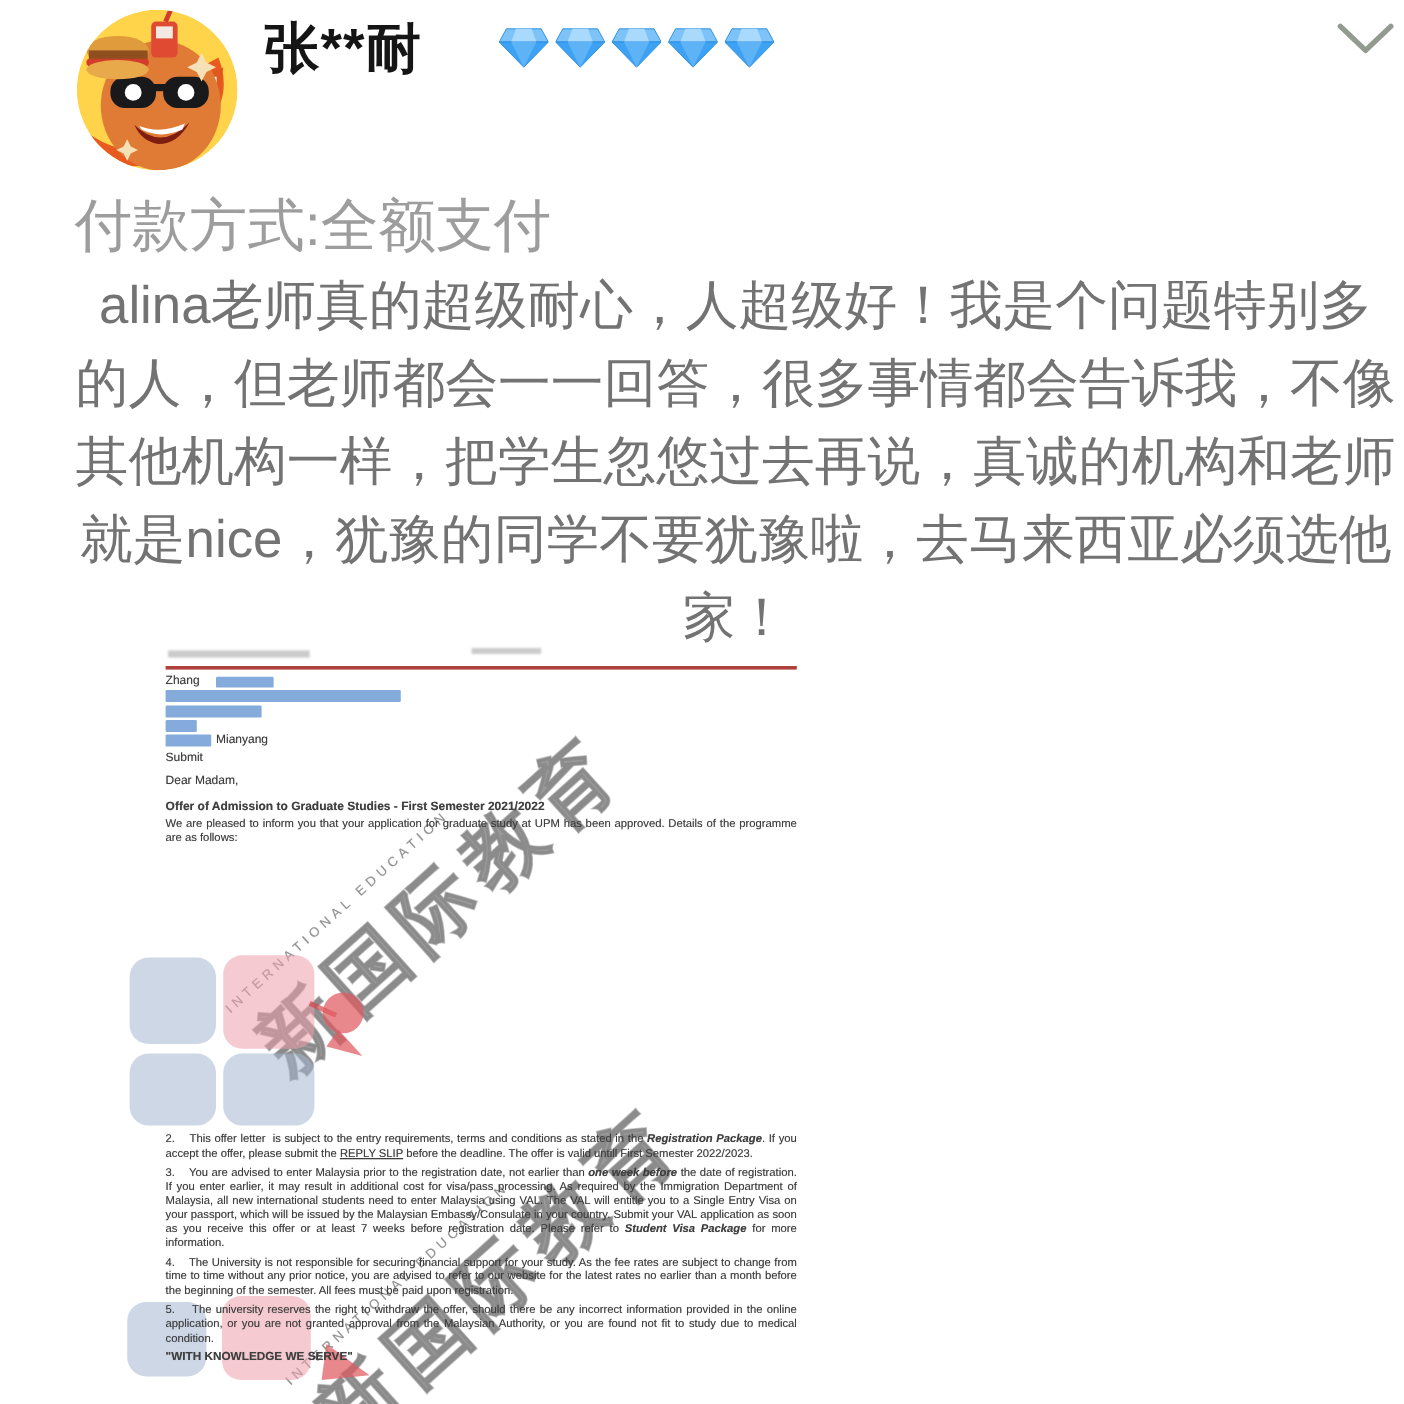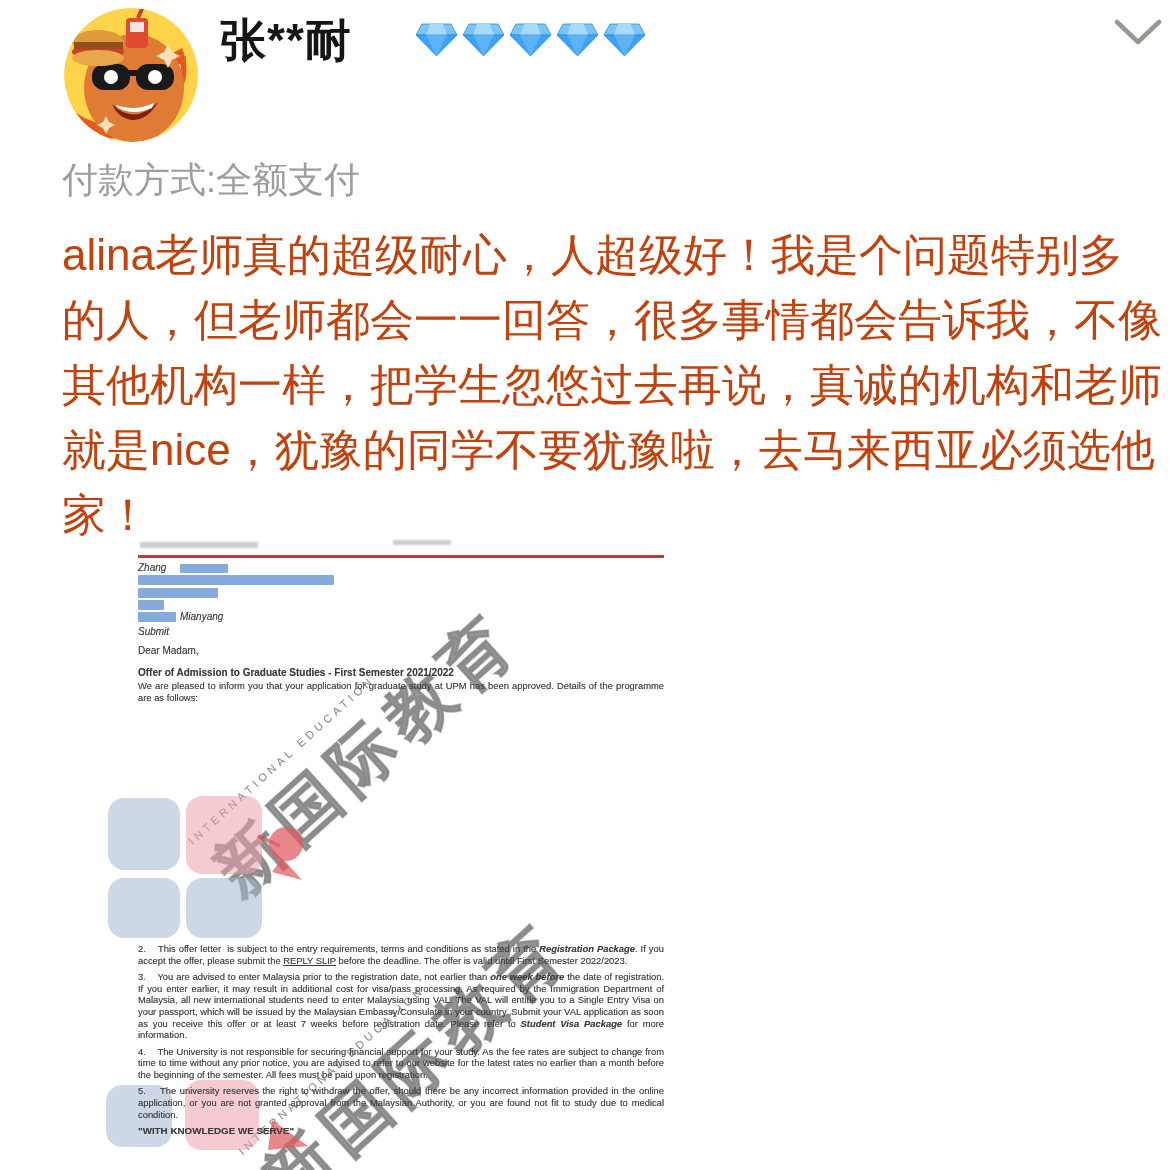--- a/index.html
+++ b/index.html
@@ -8,32 +8,32 @@
 
   
   .avatar{position:absolute;left:36px;top:8px;width:134px;height:134px;border-radius:50%;overflow:hidden;}
   .username{position:absolute;left:192px;top:10px;font-size:46px;font-weight:700;color:#151515;letter-spacing:1px;}
   .diamonds{position:absolute;left:388px;top:22px;display:flex;gap:6px;}
   .diamonds svg{display:block;}
   .time-label{position:absolute;left:192px;top:80px;font-size:37px;color:#b2b2b2;}
   .chevron{position:absolute;left:1086px;top:18px;}
 
   
-  .payment-line{position:absolute;left:34px;top:156px;font-size:36px;color:#9d9d9d;}
-  .review-text{position:absolute;left:34px;top:222px;width:1102px;font-size:44px;color:#c2410c;line-height:65px;text-align:left;}
+  .payment-line{position:absolute;left:34px;top:156px;font-size:48px;color:#9d9d9d;}
+  .review-text{position:absolute;left:34px;top:222px;width:1102px;font-size:44px;color:#737373;line-height:65px;text-align:center;}
 
   
   .doc{position:absolute;left:58px;top:538px;width:612px;height:632px;overflow:hidden;background:#fff;color:#3e3e3e;
        text-shadow:0 0 .6px rgba(70,70,70,.55);}
   .doc .content{position:absolute;left:52px;top:0;width:526px;z-index:3;}
   .frag{position:absolute;background:rgba(140,140,140,.45);filter:blur(1px);}
   .redline{position:absolute;left:0;top:17px;width:100%;height:2.6px;background:#b0403c;}
   .addr{position:absolute;left:0;top:24px;font-size:10px;}
   .addr .bar{position:absolute;background:#84abdc;height:9px;border-radius:1px;}
-  .addr .t{position:absolute;white-space:nowrap;font-style:italic;}
+  .addr .t{position:absolute;white-space:nowrap;}
   .salutation{position:absolute;left:0;top:107px;font-size:10px;}
   .subject{position:absolute;left:0;top:129px;font-size:10px;font-weight:700;}
   .intro{position:absolute;left:0;top:142px;width:100%;font-size:9.4px;line-height:11.6px;text-align:justify;}
   .details{position:absolute;left:22px;top:168px;width:504px;font-size:9.8px;}
   .paras{position:absolute;left:0;top:405px;width:100%;font-size:9.4px;line-height:11.7px;text-align:justify;}
   .paras p{margin:0 0 4.5px 0;}
   .paras .b{font-weight:700;font-style:italic;}
   .paras .u{text-decoration:underline;}
   .closing{margin-top:2px;}
   .motto{font-weight:700;font-size:9.8px;margin-top:8px;}

